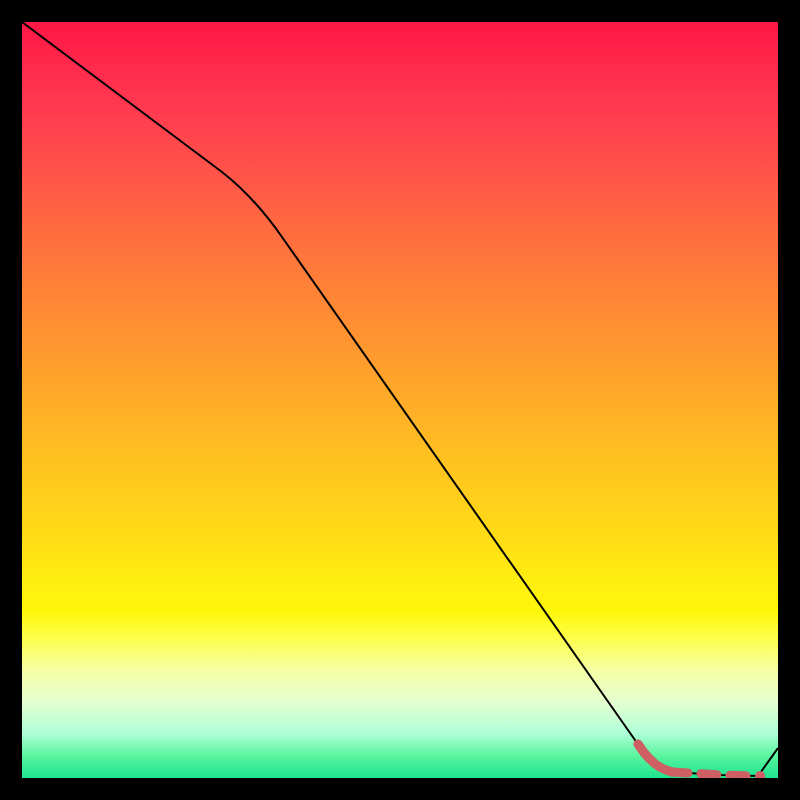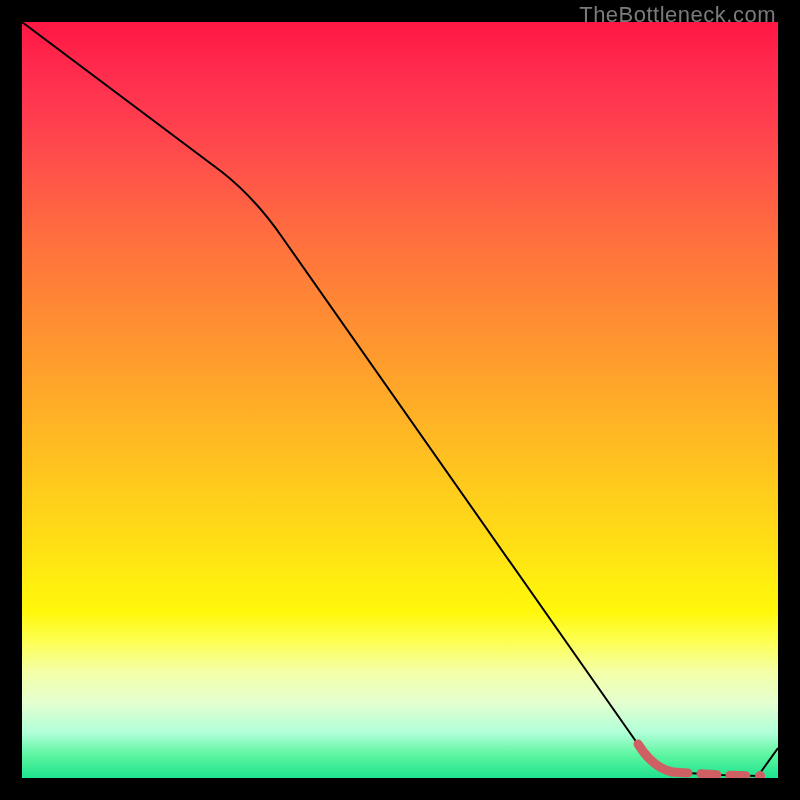--- a/index.html
+++ b/index.html
@@ -105,14 +105,13 @@
 
       <path class="solidhead" d="M 616 722
                Q 631 746 650 750"></path>
       <path class="dashpath" stroke-dasharray="16 13" d="M 650 750
                L 700 753
                L 728 754"></path>
       <circle class="end-dot" cx="738" cy="754" r="5"></circle>
     </svg>
   </div>
 
-  <div class="watermark">TheBottleneck.com</div>
 </div>
 
 </body></html>

